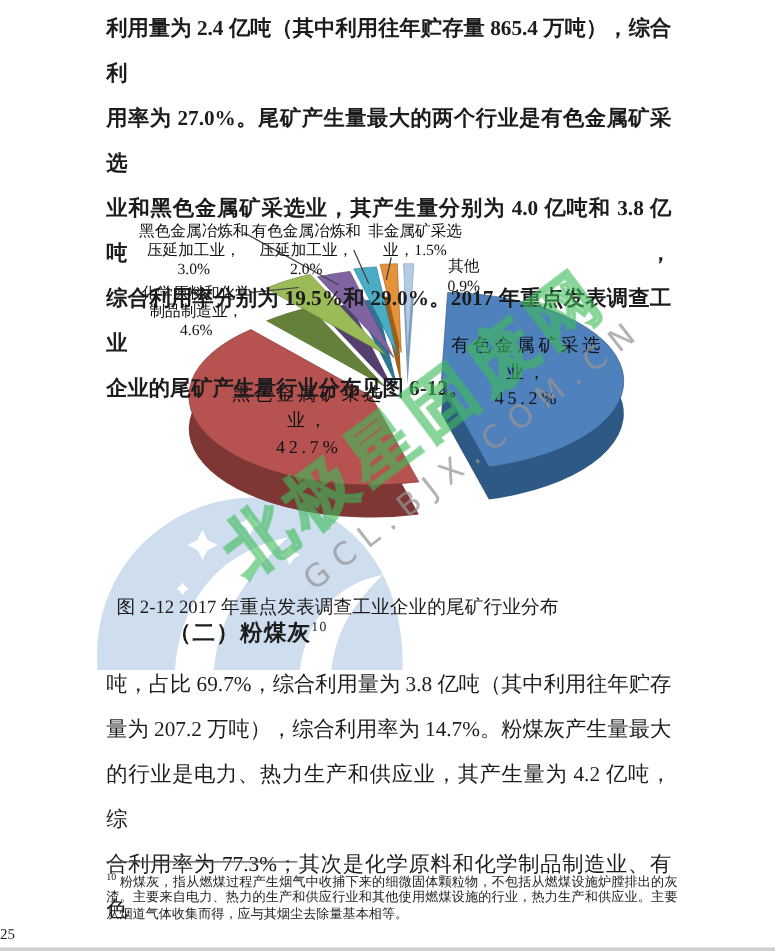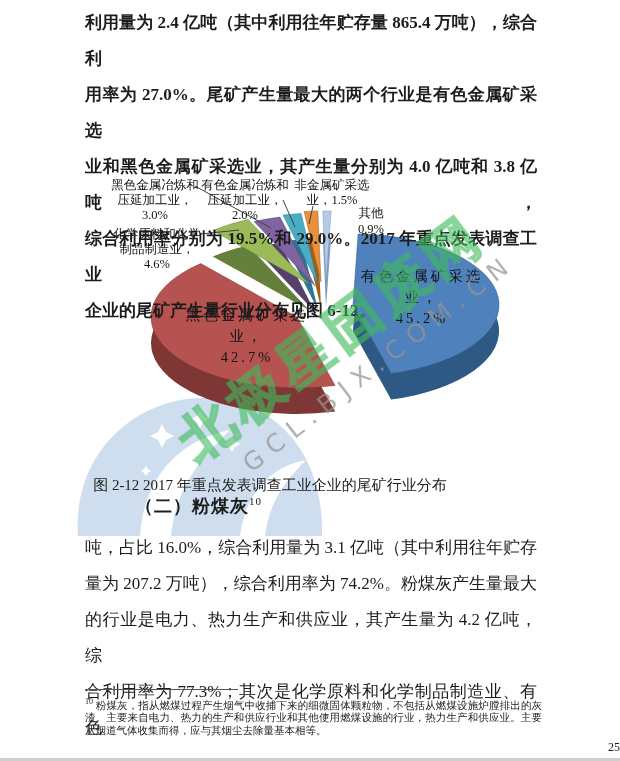--- a/index.html
+++ b/index.html
@@ -14,21 +14,21 @@
   .firstline{text-indent:34px;}
   .chart{position:absolute;left:85px;top:168px;width:460px;height:276px;z-index:3;}
   .chart svg{position:absolute;left:0;top:0;}
   .caption{position:absolute;left:16px;top:437px;width:508px;text-align:center;font-size:15px;z-index:4;margin-top:39px;}
   .heading{position:absolute;left:123px;top:494px;font-size:18px;font-weight:bold;z-index:4;letter-spacing:1px;margin-left:12px;}
   .heading sup{font-size:11px;font-weight:normal;}
   .footnote{position:absolute;left:85px;top:689px;width:457px;font-size:10.5px;line-height:12.5px;
             text-align:justify;z-index:4;color:#222;}
   .fn-rule{width:153px;border-top:1.5px solid #555;margin-bottom:6px;}
   .footnote sup{font-size:8px;}
-  .pagenum{position:absolute;left:0;top:740px;width:620px;text-align:right;font-size:12px;z-index:4;}
+  .pagenum{position:absolute;left:0;top:740px;width:620px;text-align:left;font-size:12px;z-index:4;}
   .wm-logo{position:absolute;left:70px;top:384px;z-index:1;opacity:.88;}
   .wm-en{position:absolute;left:246px;top:452px;transform:rotate(-38deg);transform-origin:0 50%;
          font-family:"DejaVu Sans",sans-serif;font-size:25px;letter-spacing:9px;
          color:rgba(148,148,148,0.72);white-space:nowrap;z-index:6;pointer-events:none;}
   .wm-cn{position:absolute;left:186px;top:412px;transform:rotate(-37deg);transform-origin:0 50%;
          font-family:"DejaVu Sans",sans-serif;font-size:54px;font-weight:bold;letter-spacing:7px;
          color:rgba(80,195,105,0.18);-webkit-text-stroke:2px rgba(62,186,90,0.55);
          white-space:nowrap;z-index:6;pointer-events:none;}
   .bottombar{position:absolute;left:0;bottom:0;width:620px;height:3px;background:#cfcfcf;z-index:7;}
 </style>
@@ -103,22 +103,22 @@
   <div class="wm-cn">北极星固废网</div>
   <div class="wm-en">GCL.BJX.COM.CN</div>
 
   <div class="caption">图 2-12 2017 年重点发表调查工业企业的尾矿行业分布</div>
 
   <div class="heading">
     <span>（二）粉煤灰</span><sup>10</sup>
   </div>
 
   <div class="para p2">
-    <div class="jline">吨，占比 16.0%，综合利用量为 3.1 亿吨（其中利用往年贮存</div>
-    <div class="jline">量为 207.2 万吨），综合利用率为 74.2%。粉煤灰产生量最大</div>
+    <div class="jline">吨，占比 69.7%，综合利用量为 3.8 亿吨（其中利用往年贮存</div>
+    <div class="jline">量为 207.2 万吨），综合利用率为 14.7%。粉煤灰产生量最大</div>
     <div class="jline">的行业是电力、热力生产和供应业，其产生量为 4.2 亿吨，综</div>
     <div class="jline">合利用率为 77.3%；其次是化学原料和化学制品制造业、有色</div>
   </div>
 
   <div class="footnote">
     <div class="fn-rule"></div>
     <sup>10</sup>
     <span>粉煤灰，指从燃煤过程产生烟气中收捕下来的细微固体颗粒物，不包括从燃煤设施炉膛排出的灰渣。主要来自电力、热力的生产和供应行业和其他使用燃煤设施的行业，热力生产和供应业。主要从烟道气体收集而得，应与其烟尘去除量基本相等。</span>
   </div>
 

